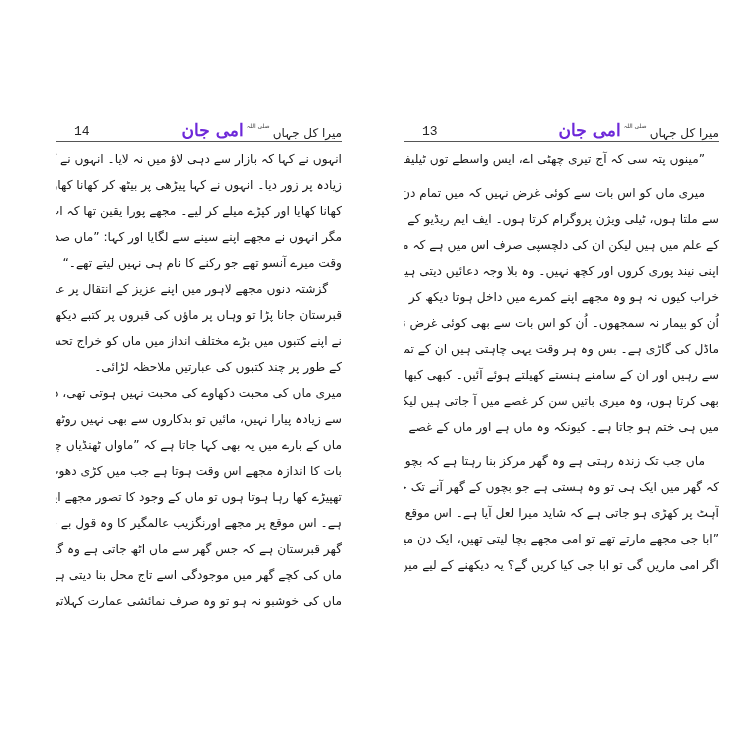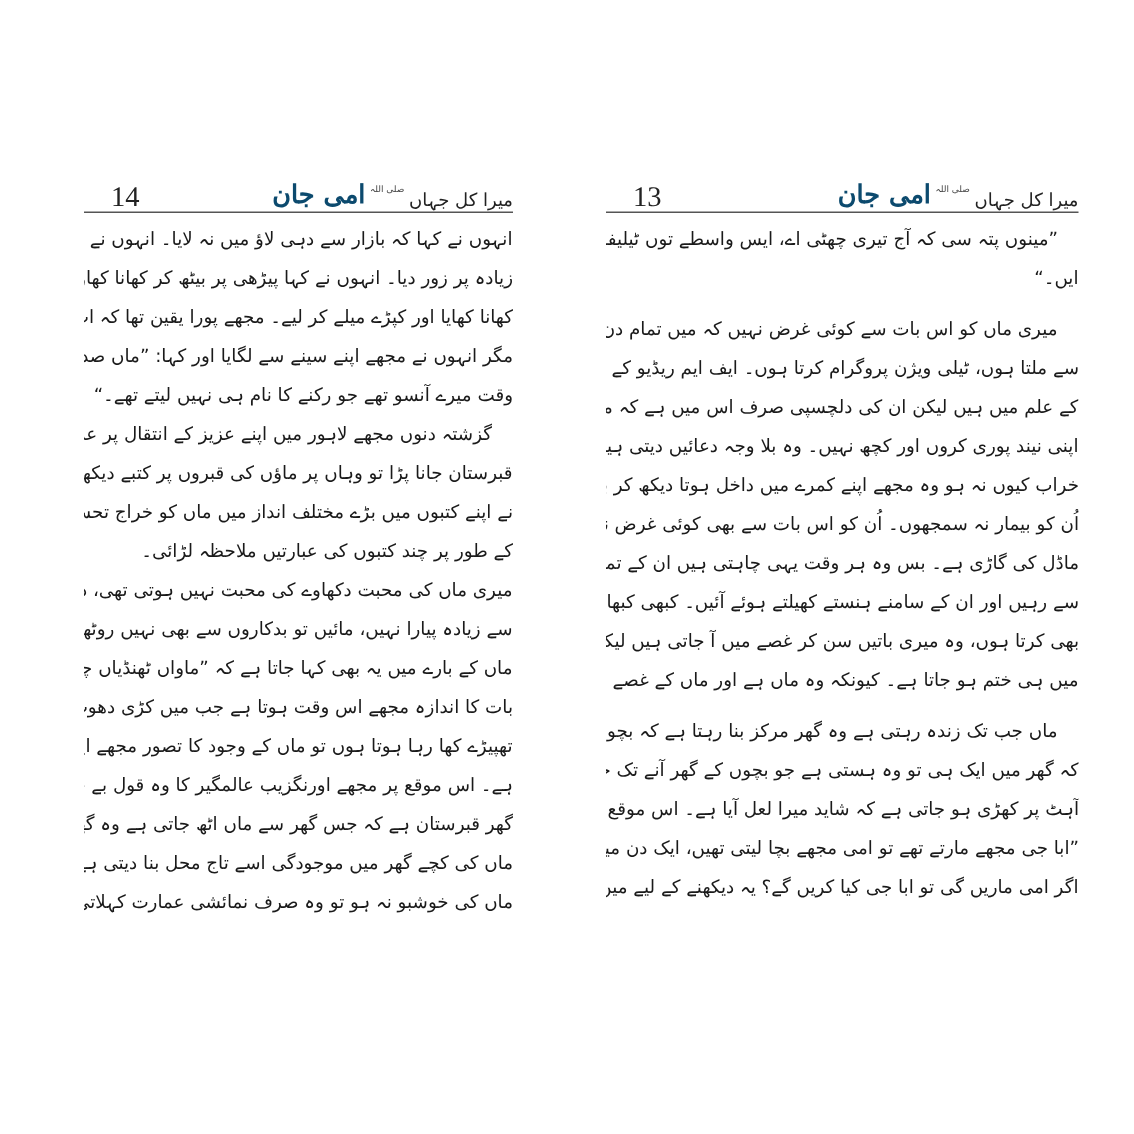--- a/index.html
+++ b/index.html
@@ -3,23 +3,23 @@
 <meta charset="utf-8">
 <style>
   html, body { margin: 0; padding: 0; background: #ffffff; }
   body { width: 756px; height: 756px; position: relative; overflow: hidden; font-family: "DejaVu Sans", sans-serif; color: #1a1a1a; }
   .page { position: absolute; top: 0; height: 756px; }
   .page-left { left: 0; width: 378px; }
   .page-right { left: 378px; width: 378px; }
   .header { position: absolute; display: flex; align-items: flex-end; justify-content: space-between; height: 22px; }
   .page-left .header { left: 56px; top: 118px; width: 286px; }
   .page-right .header { left: 404px; top: 118px; width: 315px; position: fixed; }
-  .pnum { font-family: Liberation Serif, serif; font-size: 19px; color: #222; padding-left: 18px; line-height: 16px; }
+  .pnum { font-family: Liberation Mono, monospace; font-size: 13px; color: #222; padding-left: 18px; line-height: 16px; }
   .running-title { direction: rtl; display: flex; align-items: flex-end; gap: 3px; white-space: nowrap; }
-  .rt-main { font-family: "DejaVu Serif", serif; font-weight: bold; font-size: 17px; line-height: 20px; color: #0c4a6e; }
+  .rt-main { font-family: "DejaVu Serif", serif; font-weight: bold; font-size: 17px; line-height: 20px; color: #6d28d9; }
   .rt-honor { font-size: 6px; color: #444; align-self: flex-start; margin-top: 2px; }
   .rt-sub { font-family: "DejaVu Sans", sans-serif; font-size: 12px; color: #222; line-height: 14px; }
   .rule { position: absolute; height: 0; border-top: 1.3px solid #555; }
   .page-left .rule { left: 56px; top: 141px; width: 286px; }
   .body { position: absolute; direction: rtl; text-align: justify; }
   .page-left .body { left: 56px; top: 146px; width: 286px; }
   .line { font-family: "DejaVu Sans", sans-serif; font-size: 12.2px; line-height: 26px; height: 26px; white-space: nowrap; overflow: hidden; text-align: justify; text-align-last: justify; }
   .line.short { text-align-last: right; }
   .line.indent { padding-right: 14px; }
 </style>
@@ -63,21 +63,20 @@
     <span class="pnum">13</span>
     <span class="running-title">
       <span class="rt-sub">میرا کل جہاں</span>
       <span class="rt-honor">صلی اللہ</span>
       <span class="rt-main">امی جان</span>
     </span>
   </div>
   <div class="rule" style="position:absolute; left:26px; top:141px; width:315px;"></div>
   <div class="body" style="position:absolute; left:26px; top:146px; width:315px;">
     <div class="line indent">”مینوں پتہ سی کہ آج تیری چھٹی اے، ایس واسطے توں ٹیلیفون کروا پیاں</div>
-    <div class="line short">ایں۔“</div>
     <div class="line indent" style="margin-top:8px;">میری ماں کو اس بات سے کوئی غرض نہیں کہ میں تمام دن کتنے اہم لوگوں</div>
     <div class="line">سے ملتا ہوں، ٹیلی ویژن پروگرام کرتا ہوں۔ ایف ایم ریڈیو کے معمولات بھی اُن</div>
     <div class="line">کے علم میں ہیں لیکن ان کی دلچسپی صرف اس میں ہے کہ میری صحت ٹھیک ہو، میں</div>
     <div class="line">اپنی نیند پوری کروں اور کچھ نہیں۔ وہ بلا وجہ دعائیں دیتی ہیں۔ طبیعت کتنی ہی</div>
     <div class="line">خراب کیوں نہ ہو وہ مجھے اپنے کمرے میں داخل ہوتا دیکھ کر بیٹھ جاتی ہیں تاکہ میں</div>
     <div class="line">اُن کو بیمار نہ سمجھوں۔ اُن کو اس بات سے بھی کوئی غرض نہیں کہ میرے پاس کونسے</div>
     <div class="line">ماڈل کی گاڑی ہے۔ بس وہ ہر وقت یہی چاہتی ہیں ان کے تمام بچے خیر و عافیت</div>
     <div class="line">سے رہیں اور ان کے سامنے ہنستے کھیلتے ہوئے آئیں۔ کبھی کبھار میں اُن سے لڑائی</div>
     <div class="line">بھی کرتا ہوں، وہ میری باتیں سن کر غصے میں آ جاتی ہیں لیکن وہ غصہ میری موجودگی</div>
     <div class="line">میں ہی ختم ہو جاتا ہے۔ کیونکہ وہ ماں ہے اور ماں کے غصے میں بھی پیار موجود ہوتا</div>

